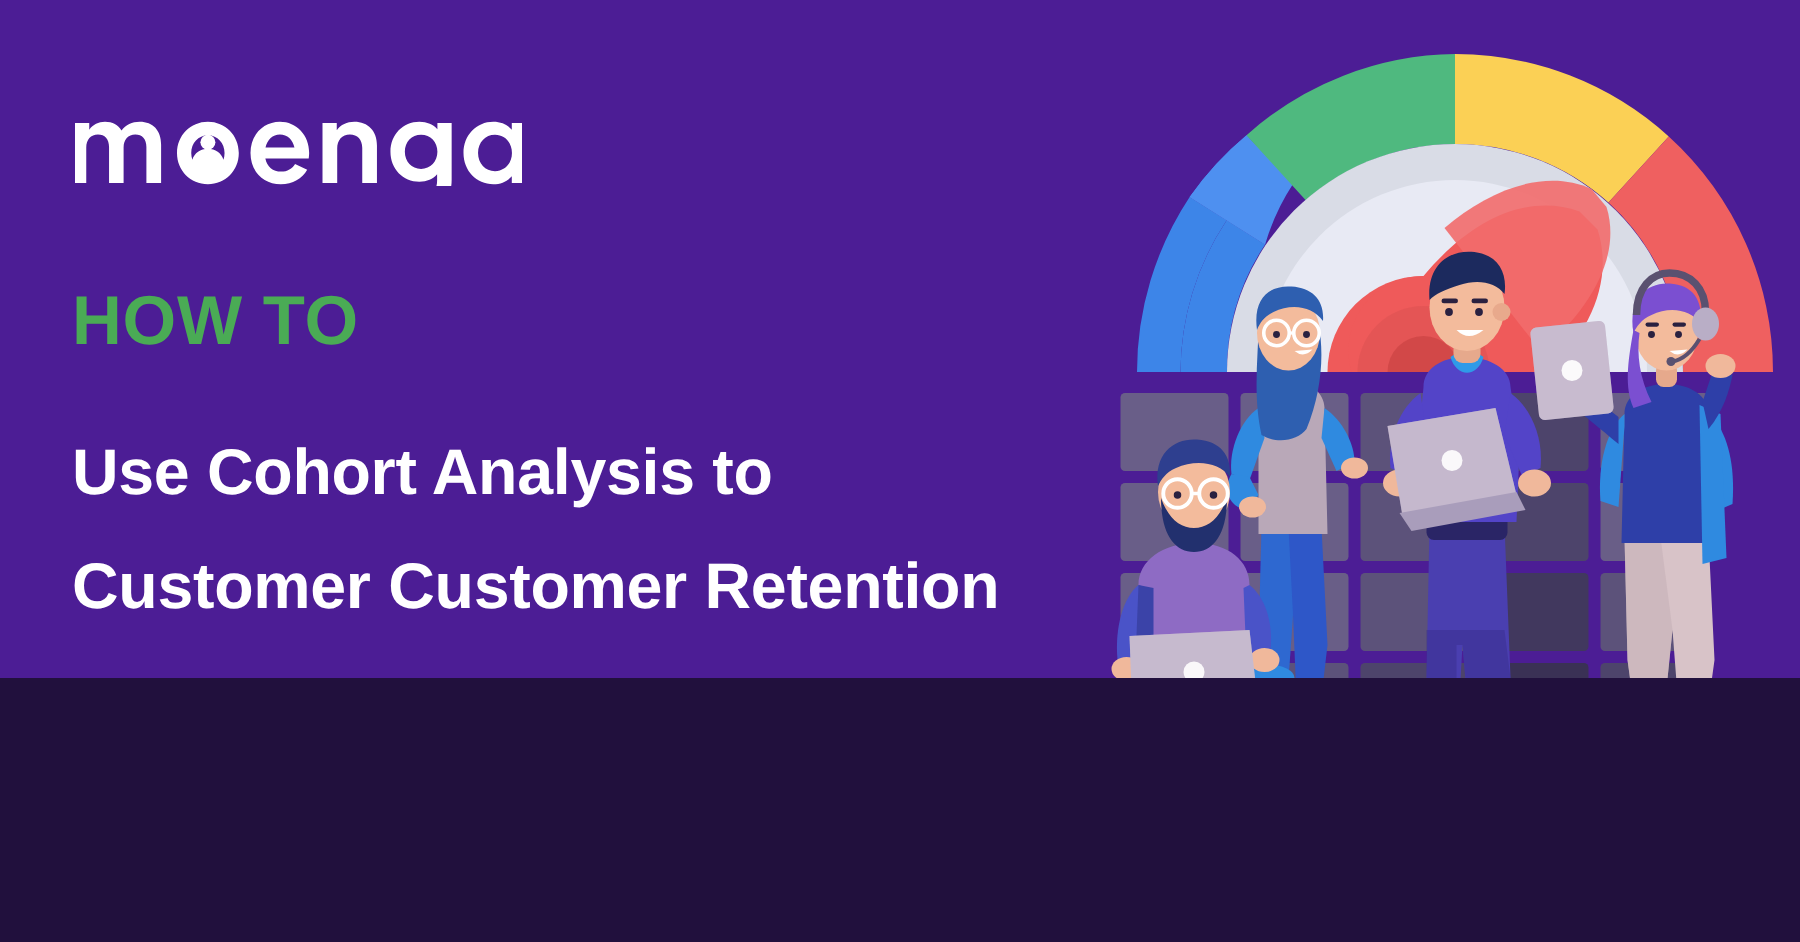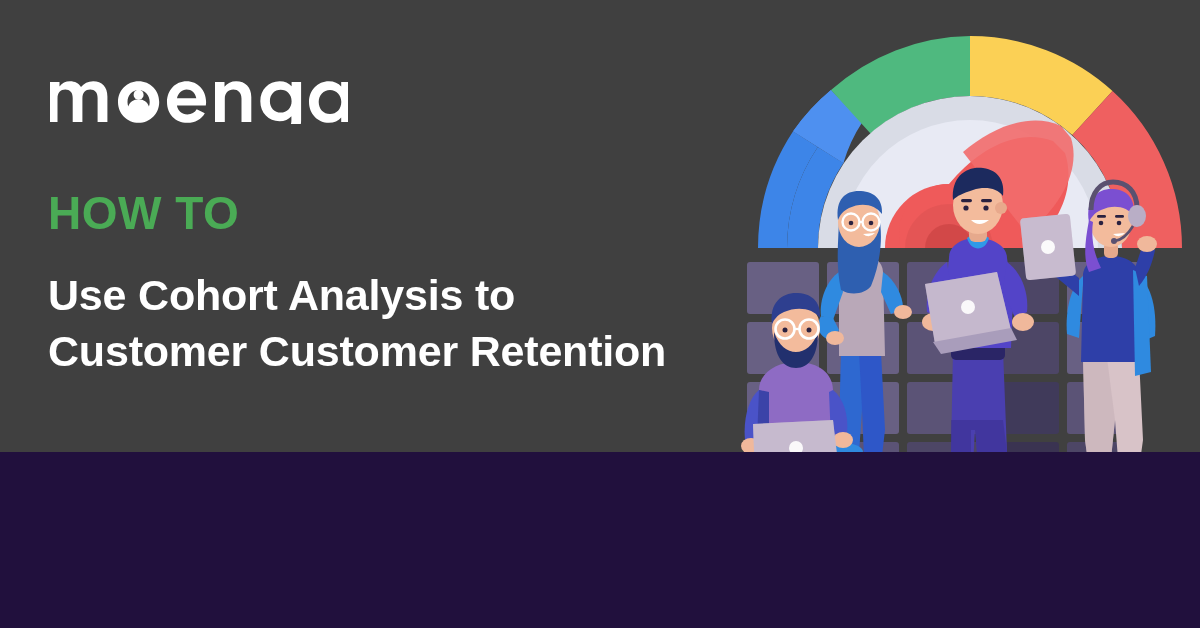--- a/index.html
+++ b/index.html
@@ -2,39 +2,39 @@
 <html><head>
 <meta charset="utf-8">
 <style>
   * { margin:0; padding:0; box-sizing:border-box; }
   html,body { width:1200px; height:628px; overflow:hidden; }
   body {
     background:#21103d;
     font-family:"Liberation Sans", sans-serif;
     position:relative;
   }
-  .canvas { position:absolute; inset:0; width:1200px; height:452px; overflow:hidden; background:#404040;padding-left:48px; }
+  .canvas { position:absolute; inset:0; width:1200px; height:452px; overflow:hidden; background:#4c1d95;padding-left:48px; }
 
   
   .logo { position:absolute; left:48px; top:68px; width:300px; height:56px; }
   .logo svg { display:block; }
 
   .kicker {
     position:absolute; left:48px; top:190px;
     font-size:46px; font-weight:700; letter-spacing:0.5px;
     color:#4aab55; line-height:1;
     font-family:"Liberation Sans", sans-serif;
   }
   .headline {
     position:absolute; left:48px; top:268px; width:700px;
     font-size:43px; font-weight:600; line-height:1.30;
     color:#ffffff; letter-spacing:-0.2px;
     font-family:"Liberation Sans", sans-serif;
   }
-  .headline .l { display:block; white-space:nowrap; }
+  .headline .l { display:block; white-space:nowrap;margin-top:20px; }
 
   
   .illus { position:absolute; left:735px; top:0px; width:470px; height:628px; }
   .illus svg { display:block; }
 </style>
 </head>
 <body>
 
 <div class="canvas">
 

